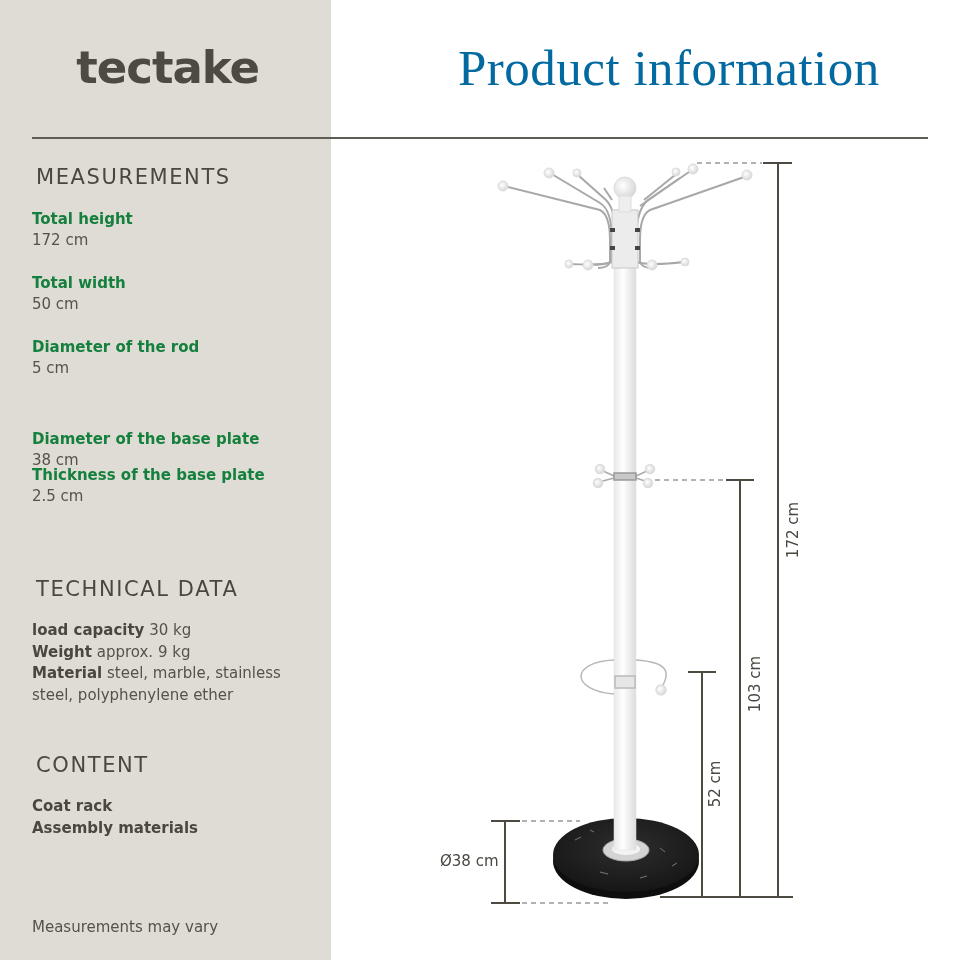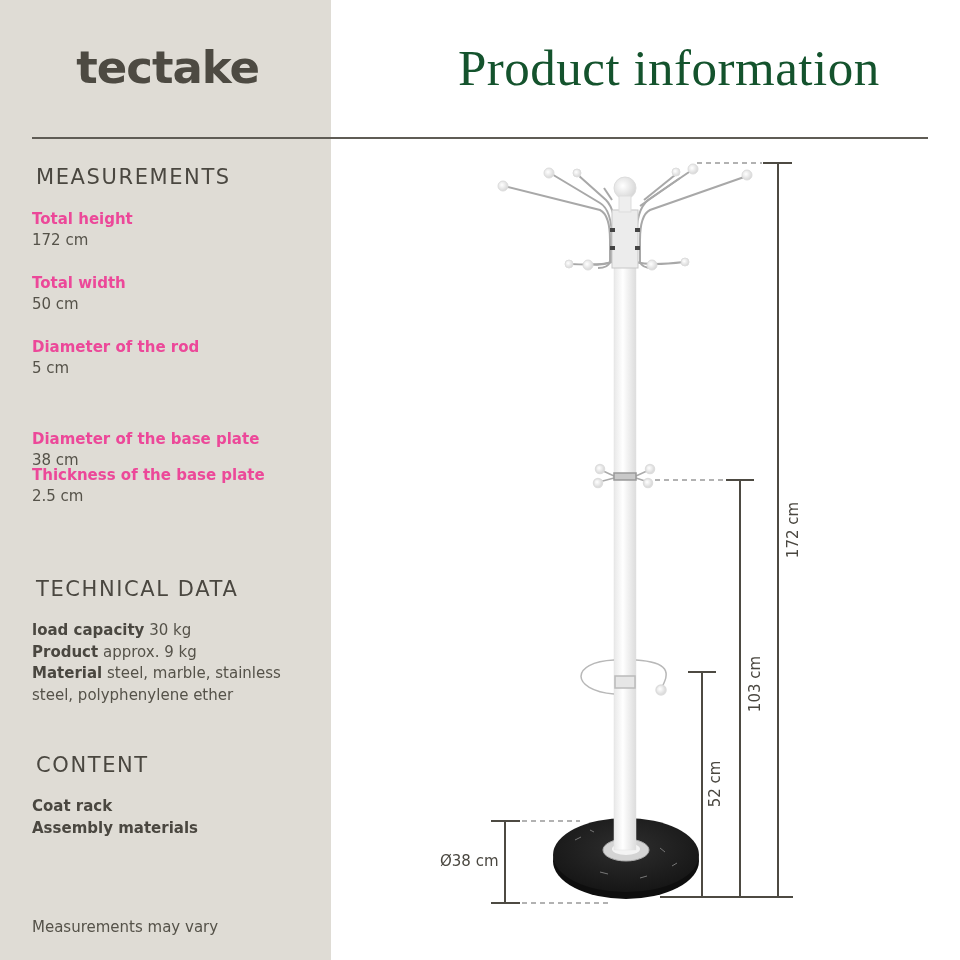--- a/index.html
+++ b/index.html
@@ -5,26 +5,26 @@
   html, body { margin: 0; padding: 0; }
   body { width: 960px; height: 960px; position: relative; background: #ffffff; overflow: hidden;
          font-family: "Liberation Sans", "DejaVu Sans", sans-serif; color: #4a4740; }
   .left-panel { position: absolute; left: 0; top: 0; width: 331px; height: 960px; background: #dfdcd5; }
   .logo { position: absolute; left: 75px; top: 44px; width: 184px; text-align: right; }
   .logo-main { display: block; font-family: "DejaVu Sans", sans-serif; font-weight: bold; font-size: 45px;
                letter-spacing: -1px; color: #4d4a42; line-height: 48px; }
   .logo-sub { display: block; font-family: "Liberation Serif", serif; font-size: 23px; color: #4d4a42;
               line-height: 22px; margin-top: -2px; }
   .title { position: absolute; left: 458px; top: 38px; font-family: "Liberation Serif", "DejaVu Serif", serif;
-           font-size: 51px; color: #14532d; letter-spacing: 0.5px; line-height: 60px; white-space: nowrap; }
+           font-size: 51px; color: #0369a1; letter-spacing: 0.5px; line-height: 60px; white-space: nowrap; }
   .divider { position: absolute; left: 32px; top: 137px; width: 896px; height: 2px; background: #5f5c55; }
   .section-heading { position: absolute; left: 32px; font-family: "DejaVu Sans", sans-serif; font-size: 21px;
                      font-weight: normal; letter-spacing: 1.6px; color: #4a4740; margin: 4px; }
   .spec { position: absolute; left: 32px; font-family: "DejaVu Sans", sans-serif; font-size: 15px; line-height: 21px; }
-  .spec .label { display: block; font-weight: bold; color: #ec4899; }
+  .spec .label { display: block; font-weight: bold; color: #15803d; }
   .spec .value { display: block; color: #555249; }
   .tech { position: absolute; left: 32px; top: 620px; width: 270px; font-family: "DejaVu Sans", sans-serif;
           font-size: 15px; line-height: 21.5px; color: #555249; }
   .tech b { color: #4a4740; }
   .content-list { position: absolute; left: 32px; top: 796px; font-family: "DejaVu Sans", sans-serif;
                   font-size: 15px; line-height: 21.5px; font-weight: bold; color: #4a4740; }
   .content-list span { display: block; }
   .footnote { position: absolute; left: 32px; top: 918px; font-family: "DejaVu Sans", sans-serif;
               font-size: 15px; color: #555249; }
   .dim-label { position: absolute; font-family: "DejaVu Sans", sans-serif; font-size: 15px; color: #4a4740; white-space: nowrap; }
@@ -67,21 +67,21 @@
 </div>
 
 <h2 class="section-heading" style="top:573px;">TECHNICAL DATA</h2>
 
 <div class="tech">
   <div>
     <b>load capacity</b>
     <span>30 kg</span>
   </div>
   <div>
-    <b>Product</b>
+    <b>Weight</b>
     <span>approx. 9 kg</span>
   </div>
   <div>
     <b>Material</b>
     <span>steel, marble, stainless steel, polyphenylene ether</span>
   </div>
 </div>
 
 <h2 class="section-heading" style="top:749px;">CONTENT</h2>
 

